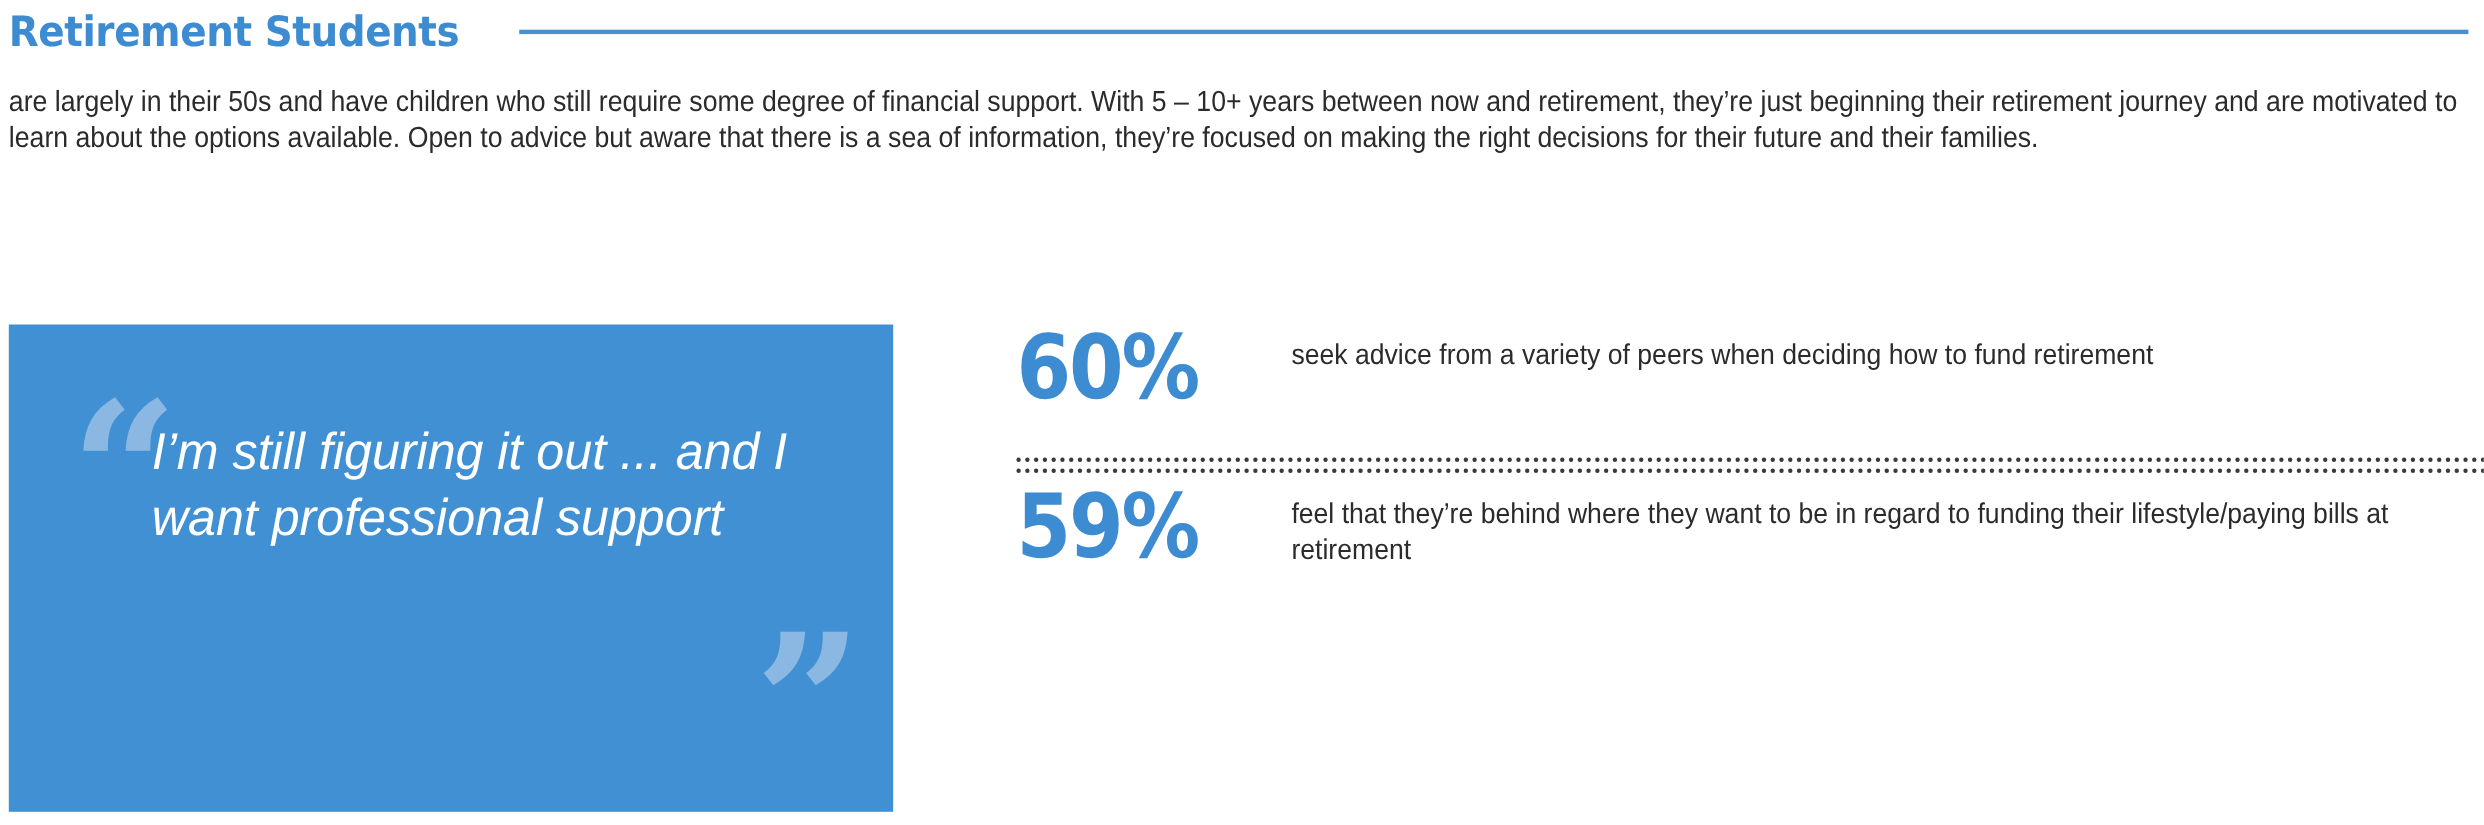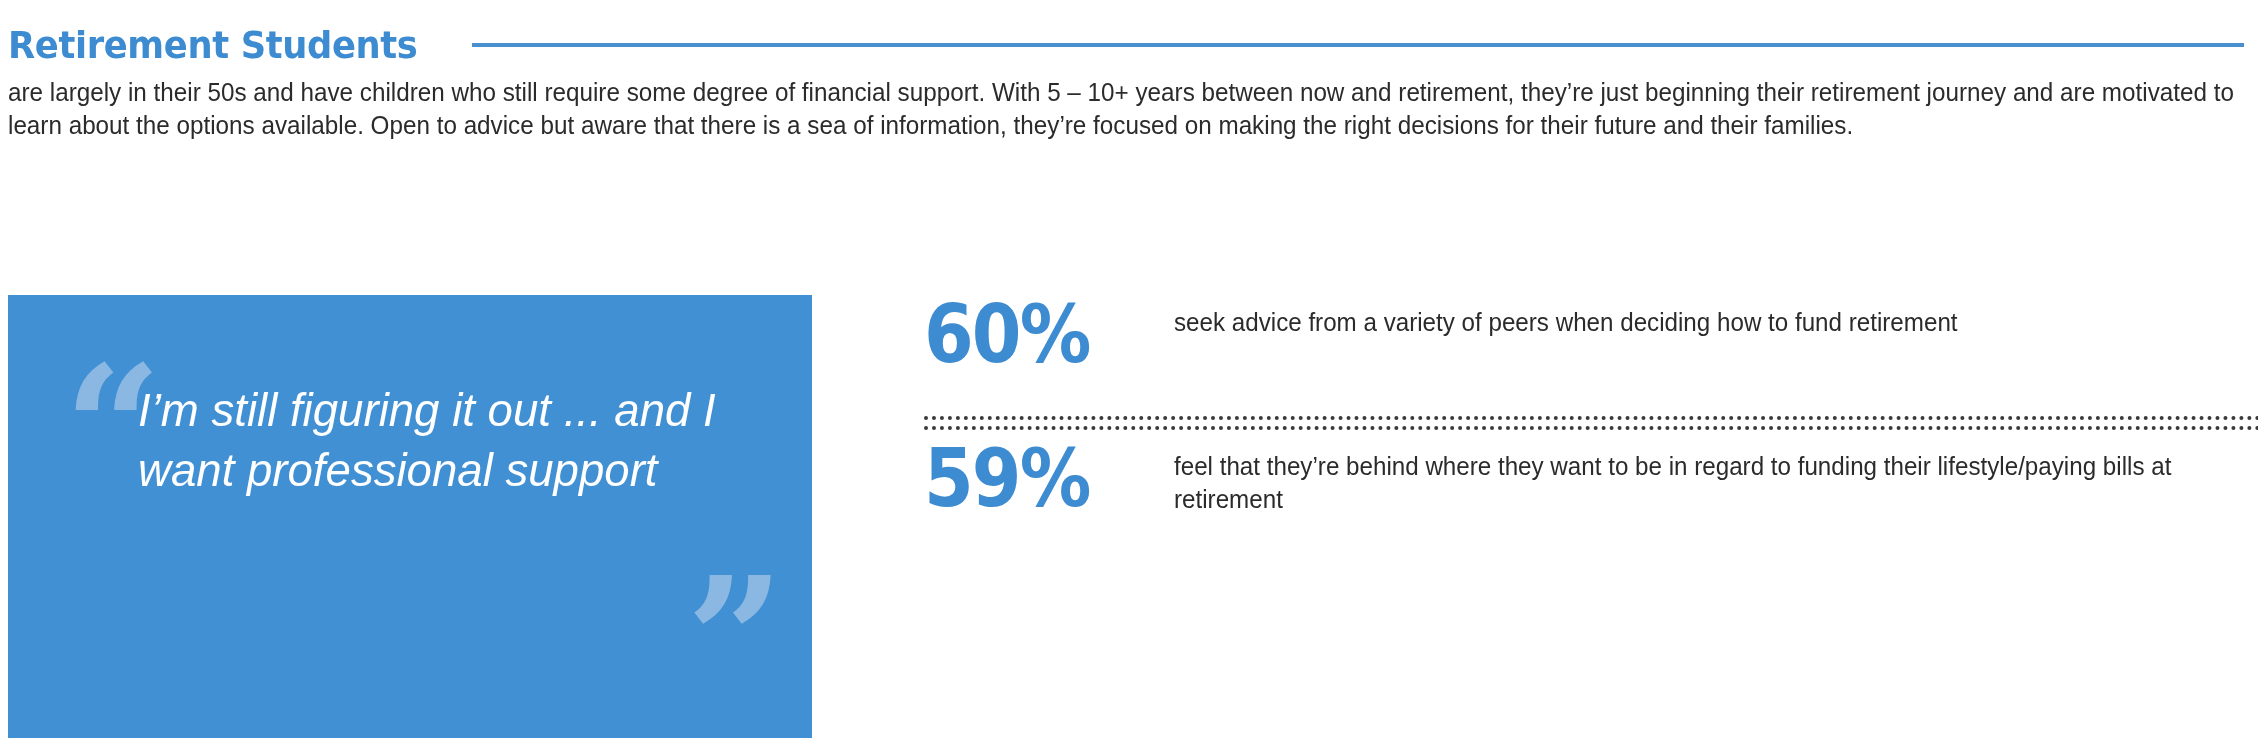--- a/index.html
+++ b/index.html
@@ -18,21 +18,20 @@
 
   
   .header {
     position: absolute;
     left: 8px;
     top: 0px;
     right: 14px;
     height: 56px;
     display: flex;
     align-items: center;
-    margin-top: 16px;
   }
   .page-title {
     font-family: "DejaVu Sans", sans-serif;
     font-weight: bold;
     font-size: 38px;
     line-height: 1;
     letter-spacing: -0.4px;
     color: #3d8bd1;
     white-space: nowrap;
     transform: scaleX(0.93);

